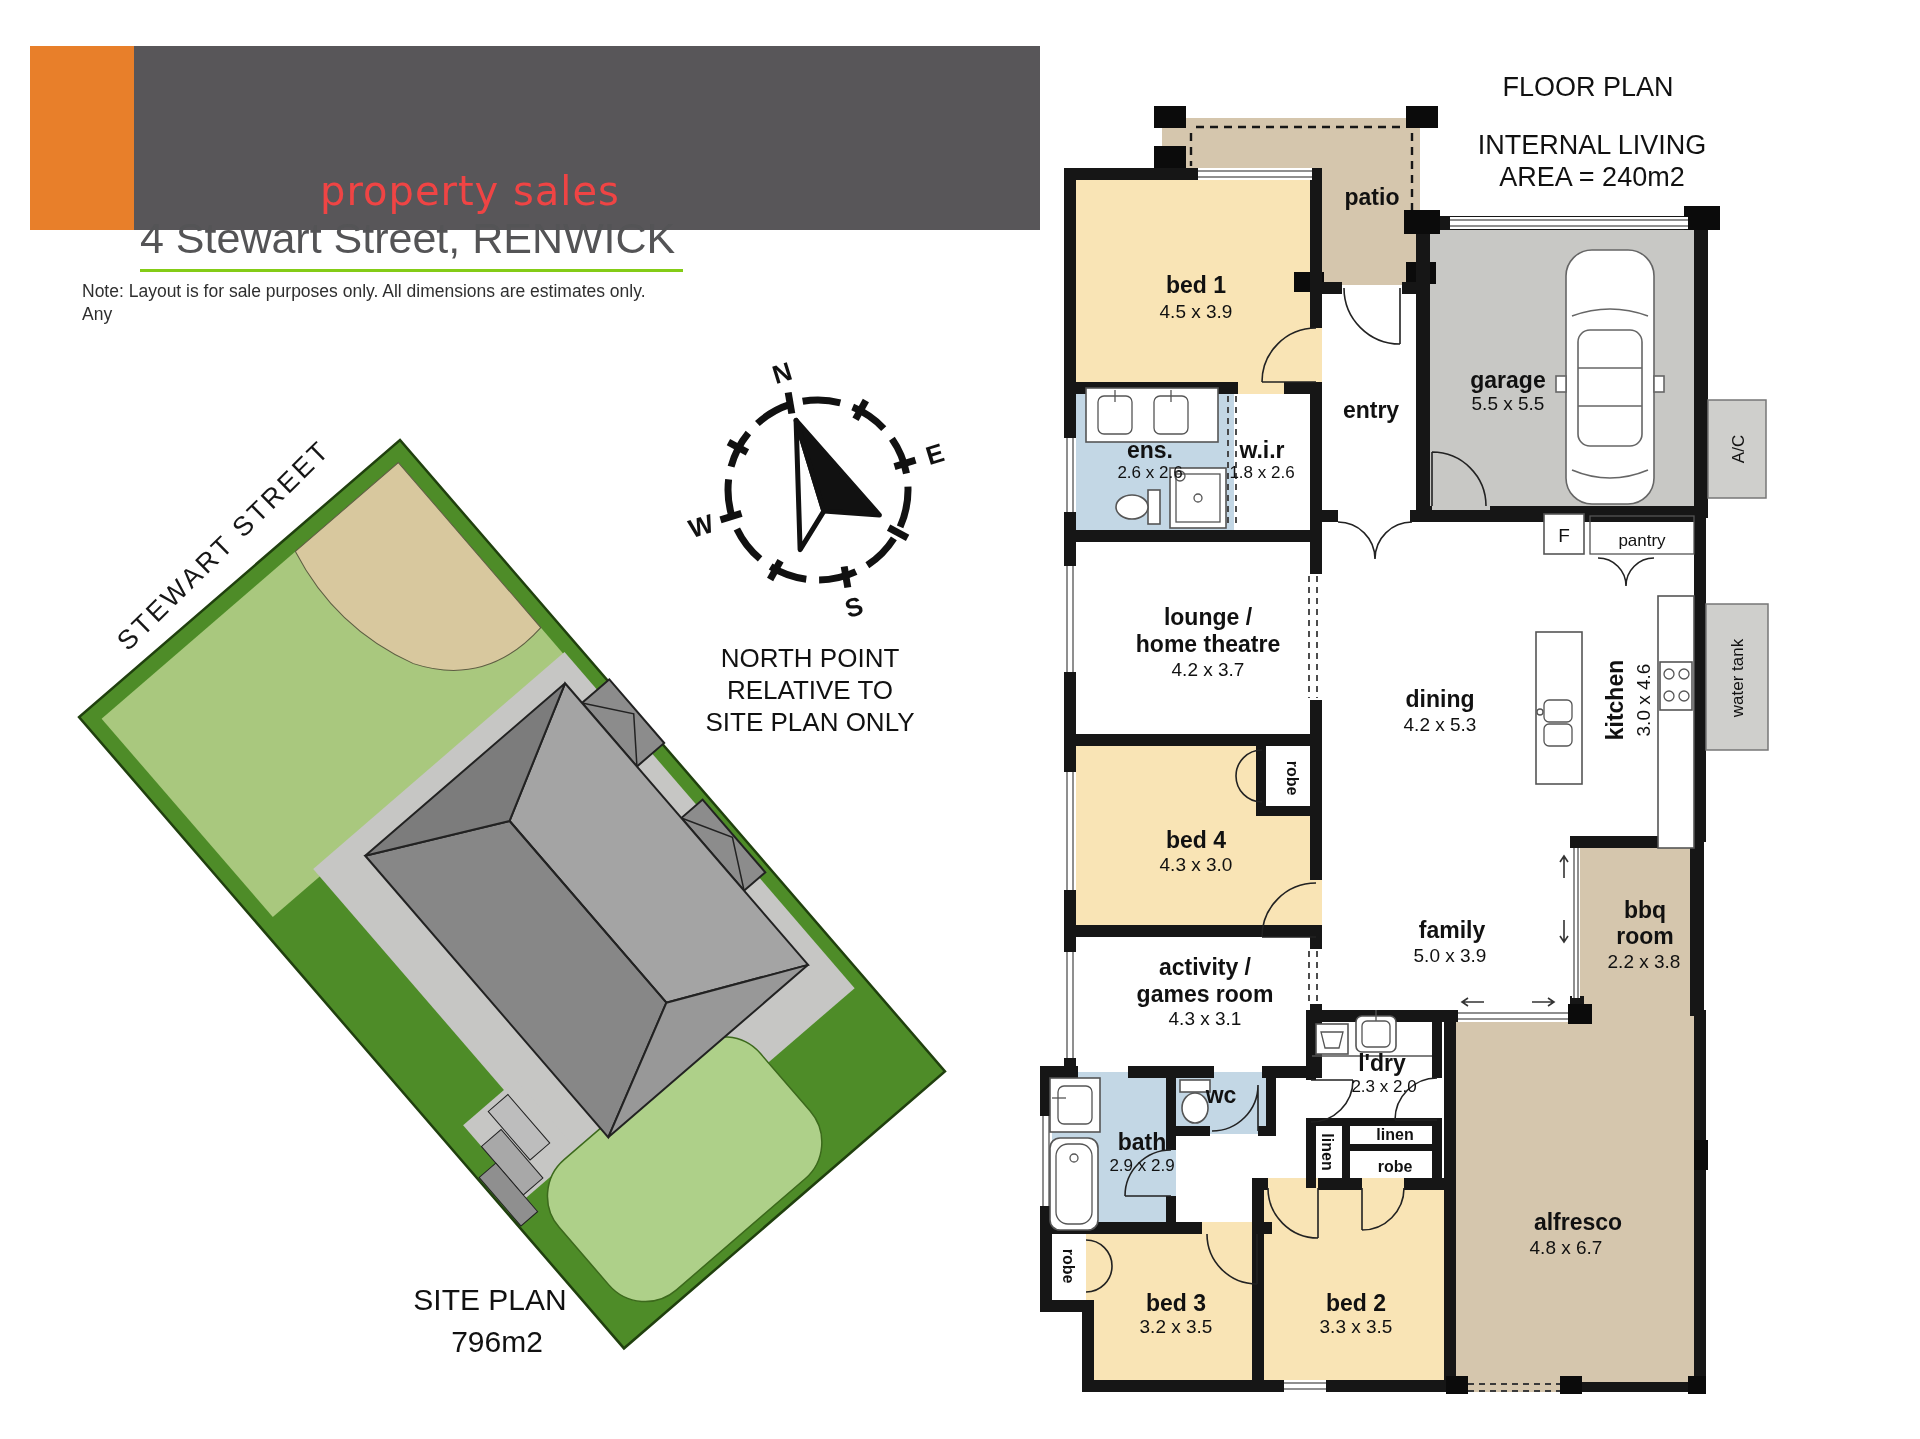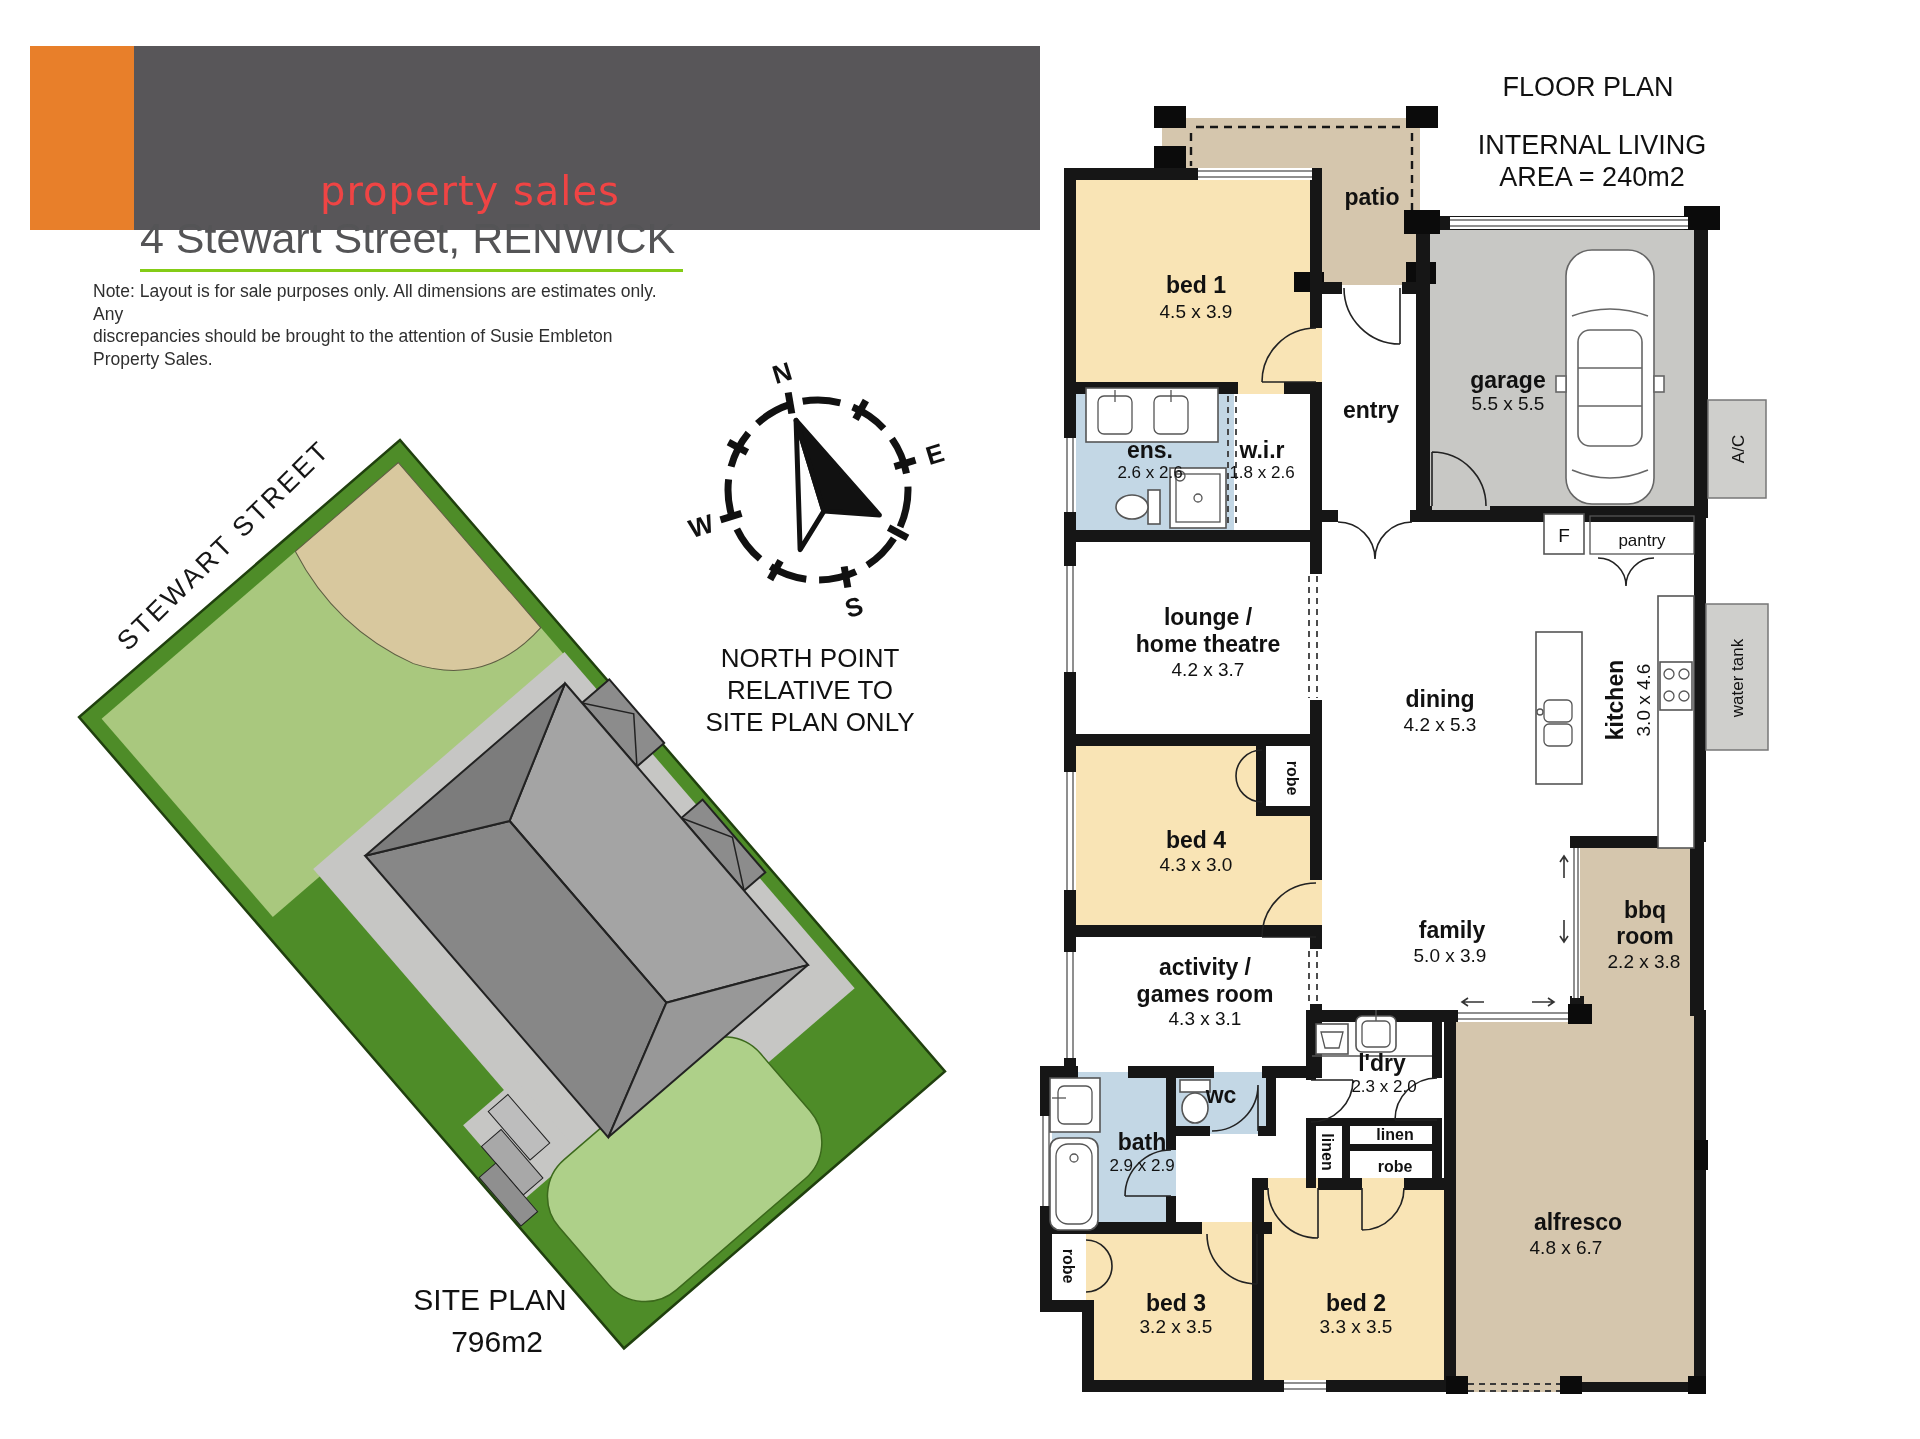--- a/index.html
+++ b/index.html
@@ -7,21 +7,21 @@
         font-family:"Liberation Sans",sans-serif;}
   .abs{position:absolute;}
   .logo-orange{left:30px;top:46px;width:104px;height:184px;background:#e87f2a;}
   .logo-bar{left:134px;top:46px;width:906px;height:184px;background:#585659;}
   .brand1{left:196px;top:58px;font-family:"DejaVu Sans",sans-serif;font-size:92px;font-weight:400;
           color:#fff;letter-spacing:-1px;}
   .brand2{left:0;top:168px;width:940px;text-align:center;font-family:"DejaVu Sans",sans-serif;
           font-size:40px;color:#ef4444;letter-spacing:1px;}
   .address{left:140px;top:214px;font-size:43px;color:#545456;border-bottom:3px solid #84cc16;
            padding:0 8px 6px 0;}
-  .note{left:93px;top:280px;width:580px;font-size:17.5px;line-height:22.5px;color:#2f2f2f;}
+  .note{left:82px;top:280px;width:580px;font-size:17.5px;line-height:22.5px;color:#2f2f2f;}
   svg{position:absolute;left:0;top:0;}
   .wall{fill:#161616;}
   .post{fill:#0b0b0b;}
   .dash{stroke:#161616;stroke-width:2.4;stroke-dasharray:8 6;fill:none;}
   .dash2{stroke:#3a3a3a;stroke-width:1.8;stroke-dasharray:6 5;fill:none;}
   .arc{fill:none;stroke:#222;stroke-width:1.6;}
   .win{stroke:#8f8f8f;stroke-width:2;fill:none;}
   .winbase{fill:#ffffff;}
   .fix{fill:#fff;stroke:#555;stroke-width:1.6;}
   .fix2{fill:none;stroke:#555;stroke-width:1.3;}
@@ -40,21 +40,20 @@
 <body>
 
 <div class="page">
 
   <div class="abs logo-orange"></div>
   <div class="abs logo-bar"></div>
   <div class="abs brand2">property sales</div>
   <div class="abs address">4 Stewart Street, RENWICK</div>
   <div class="abs note">
     <div>Note: Layout is for sale purposes only. All dimensions are estimates only. Any</div>
-    <div>discrepancies should be brought to the attention of Susie Embleton Property Sales.</div>
   </div>
 
   <svg width="1920" height="1439" viewBox="0 0 1920 1439">
 
     <g>
       <g transform="translate(400,440) rotate(49.2)">
         <rect x="0" y="0" width="834" height="424" fill="#4e8c28" stroke="#20400e" stroke-width="2.5"></rect>
         <rect x="16" y="16" width="262" height="392" fill="#a9c87e"></rect>
         <path d="M16,16 H234 Q244,96 178,136 Q100,172 16,152 Z" fill="#d8c89e" stroke="#5d5d42" stroke-width="1"></path>
         <rect x="268" y="14" width="444" height="332" fill="#c6c6c4"></rect>

